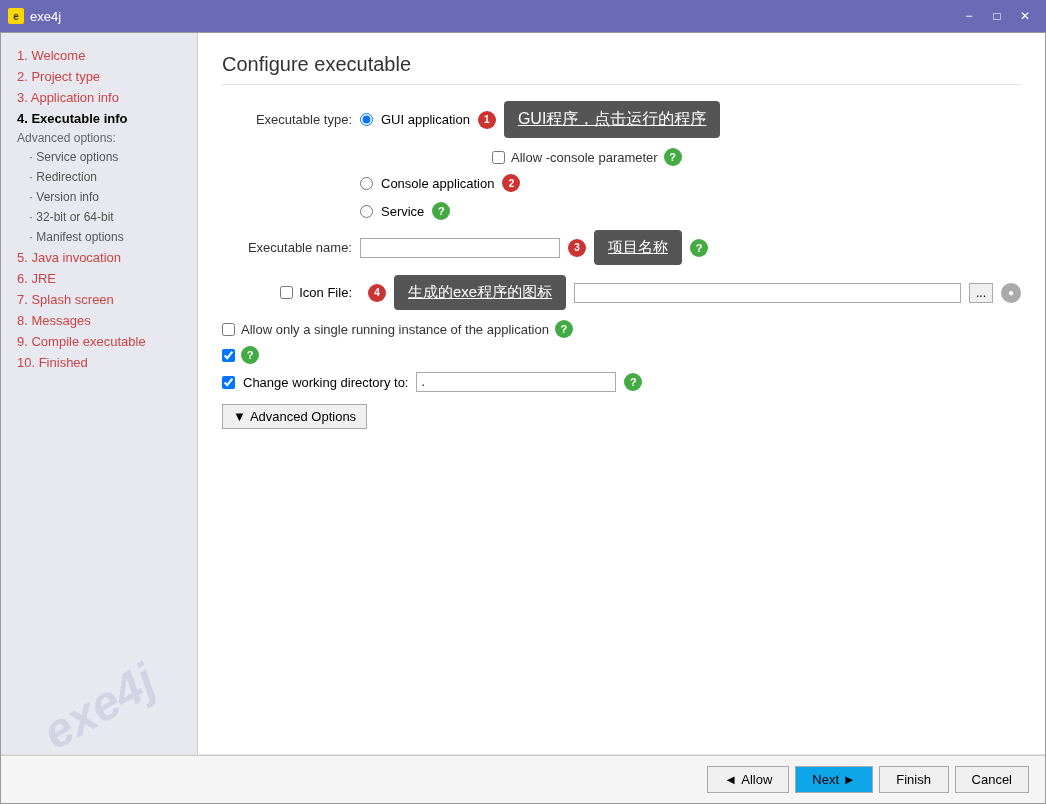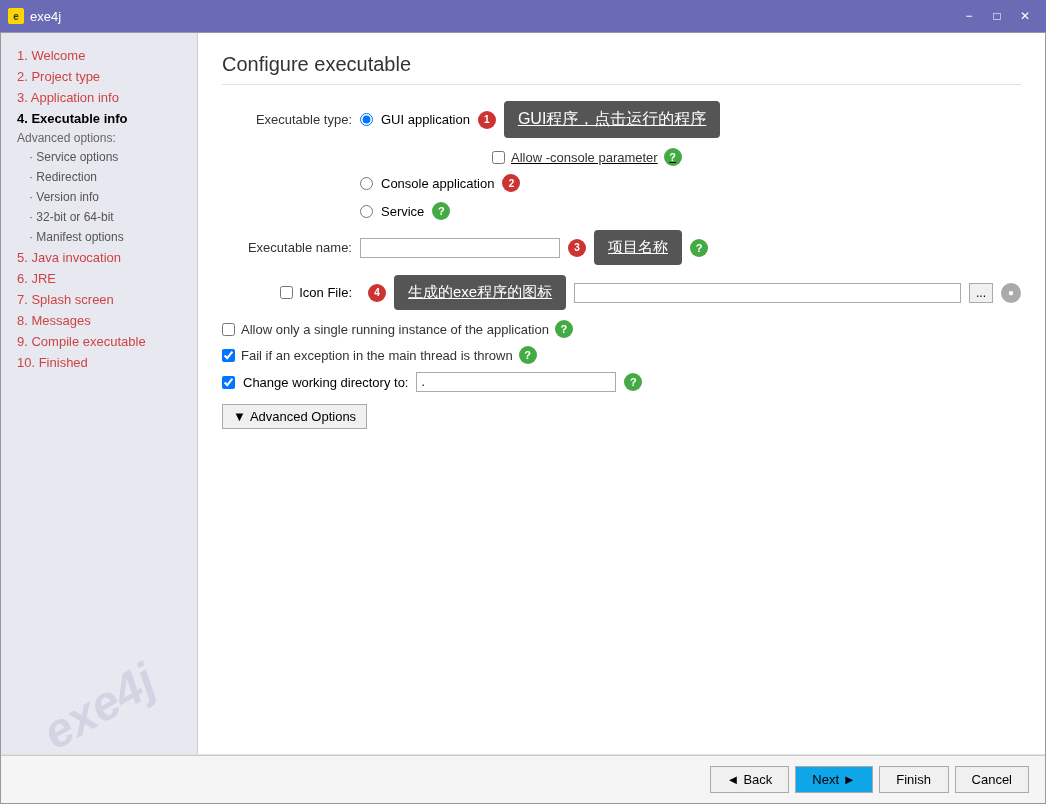--- a/index.html
+++ b/index.html
@@ -365,21 +365,21 @@
       <div class="panel-title">Configure executable</div>
 
       <div class="form-row">
         <span class="form-label">Executable type:</span>
         <input type="radio" name="exe-type" id="gui-radio" checked="" style="">
         <label for="gui-radio">GUI application</label>
         <span class="badge badge-red step-badge">1</span>
         <span class="tooltip-bubble chinese">GUI程序，点击运行的程序</span>
       </div>
 
-      <div class="checkbox-row" style="margin-left: 270px; text-decoration: underline;">
+      <div class="checkbox-row" style="margin-left: 270px;">
         <input type="checkbox" id="allow-console" style="">
         <label for="allow-console">Allow -console parameter</label>
         <span class="help-icon">?</span>
       </div>
 
       <div class="form-row">
         <span class="form-label"></span>
         <input type="radio" name="exe-type" id="console-radio" style="">
         <label for="console-radio">Console application</label>
         <span class="badge badge-red step-badge">2</span>
@@ -413,21 +413,20 @@
       </div>
 
       <div class="checkbox-row">
         <input type="checkbox" id="single-instance" style="">
         <label for="single-instance">Allow only a single running instance of the application</label>
         <span class="help-icon">?</span>
       </div>
 
       <div class="checkbox-row">
         <input type="checkbox" id="fail-exception" checked="" style="">
-        <label for="fail-exception">Fail if an exception in the main thread is thrown</label>
         <span class="help-icon">?</span>
       </div>
 
       <div class="form-row">
         <input type="checkbox" id="workdir-check" checked="" style="">
         <label for="workdir-check">Change working directory to:</label>
         <input type="text" class="workdir-input" value="." style="">
         <span class="help-icon">?</span>
       </div>
 
@@ -435,21 +434,21 @@
         <span>▼</span>
         <span>Advanced Options</span>
       </button>
     </div>
   </div>
 
   <hr class="separator">
   <div class="bottom-bar">
     <button class="nav-btn">
       <span>◄</span>
-      <span> Back</span>
+      <span> Allow</span>
     </button>
     <button class="nav-btn primary">
       <span>Next  ►</span>
     </button>
     <button class="nav-btn">
       <span>Finish</span>
     </button>
     <button class="nav-btn">
       <span>Cancel</span>
     </button>

